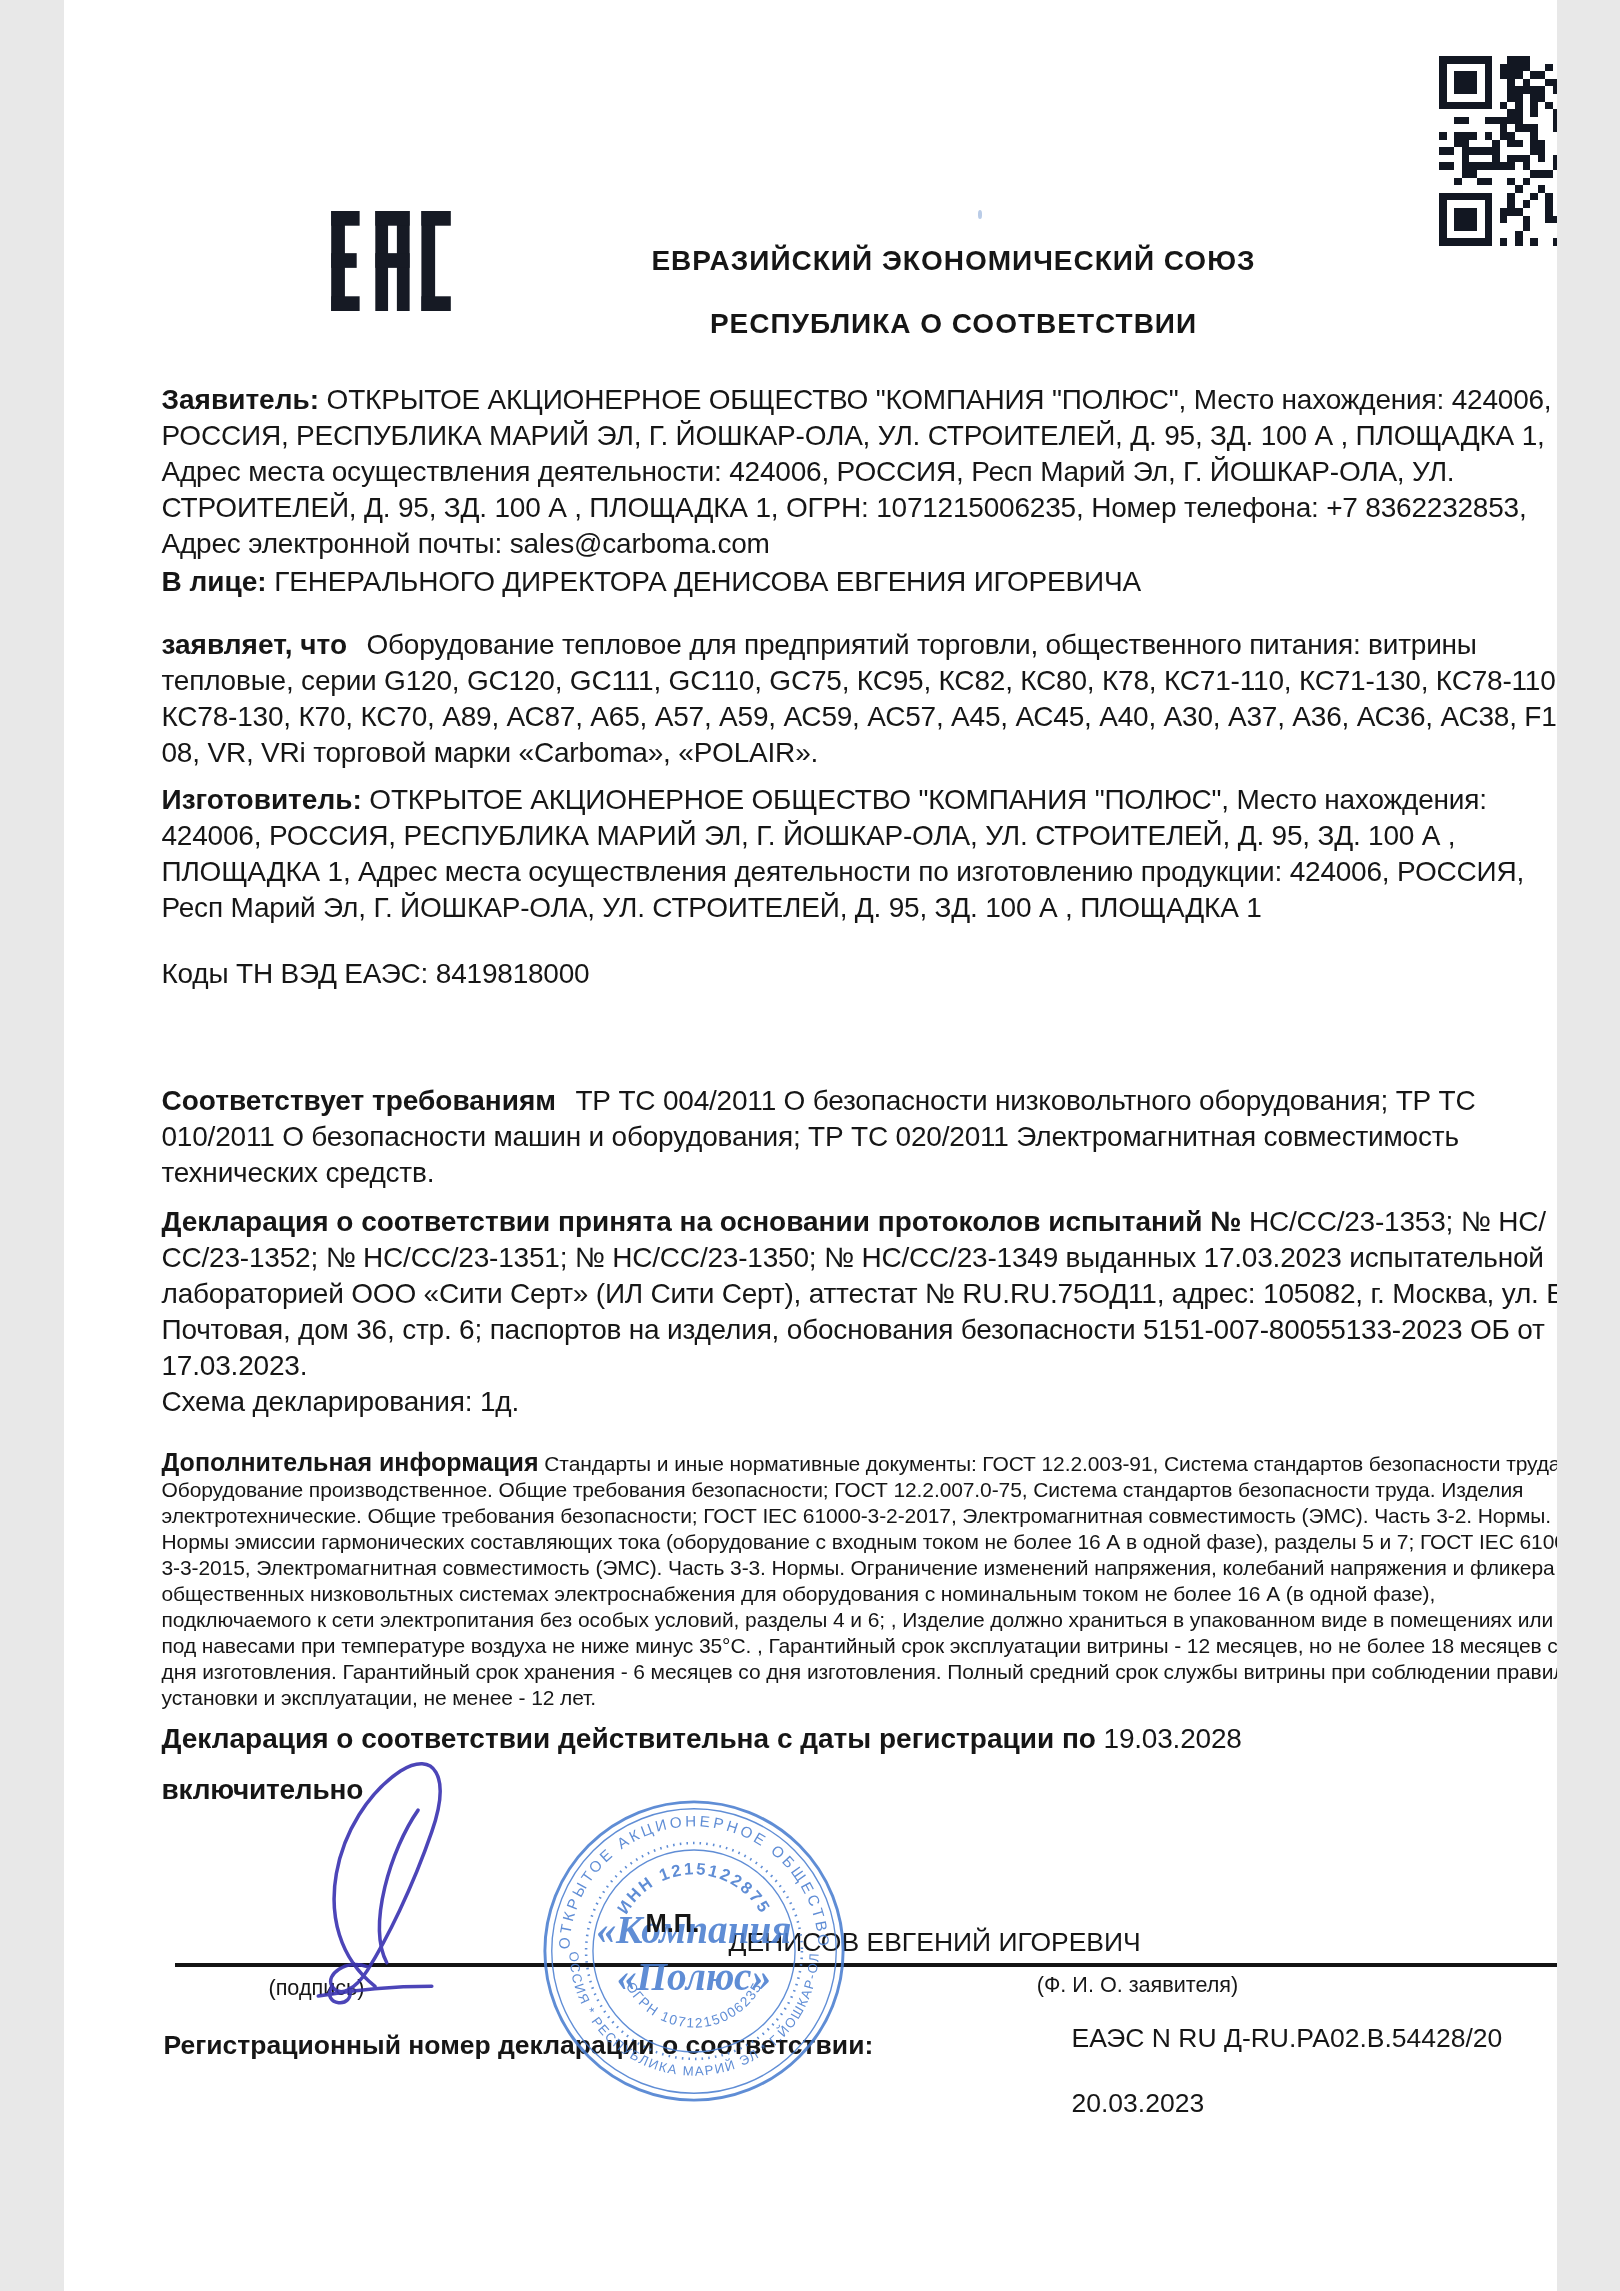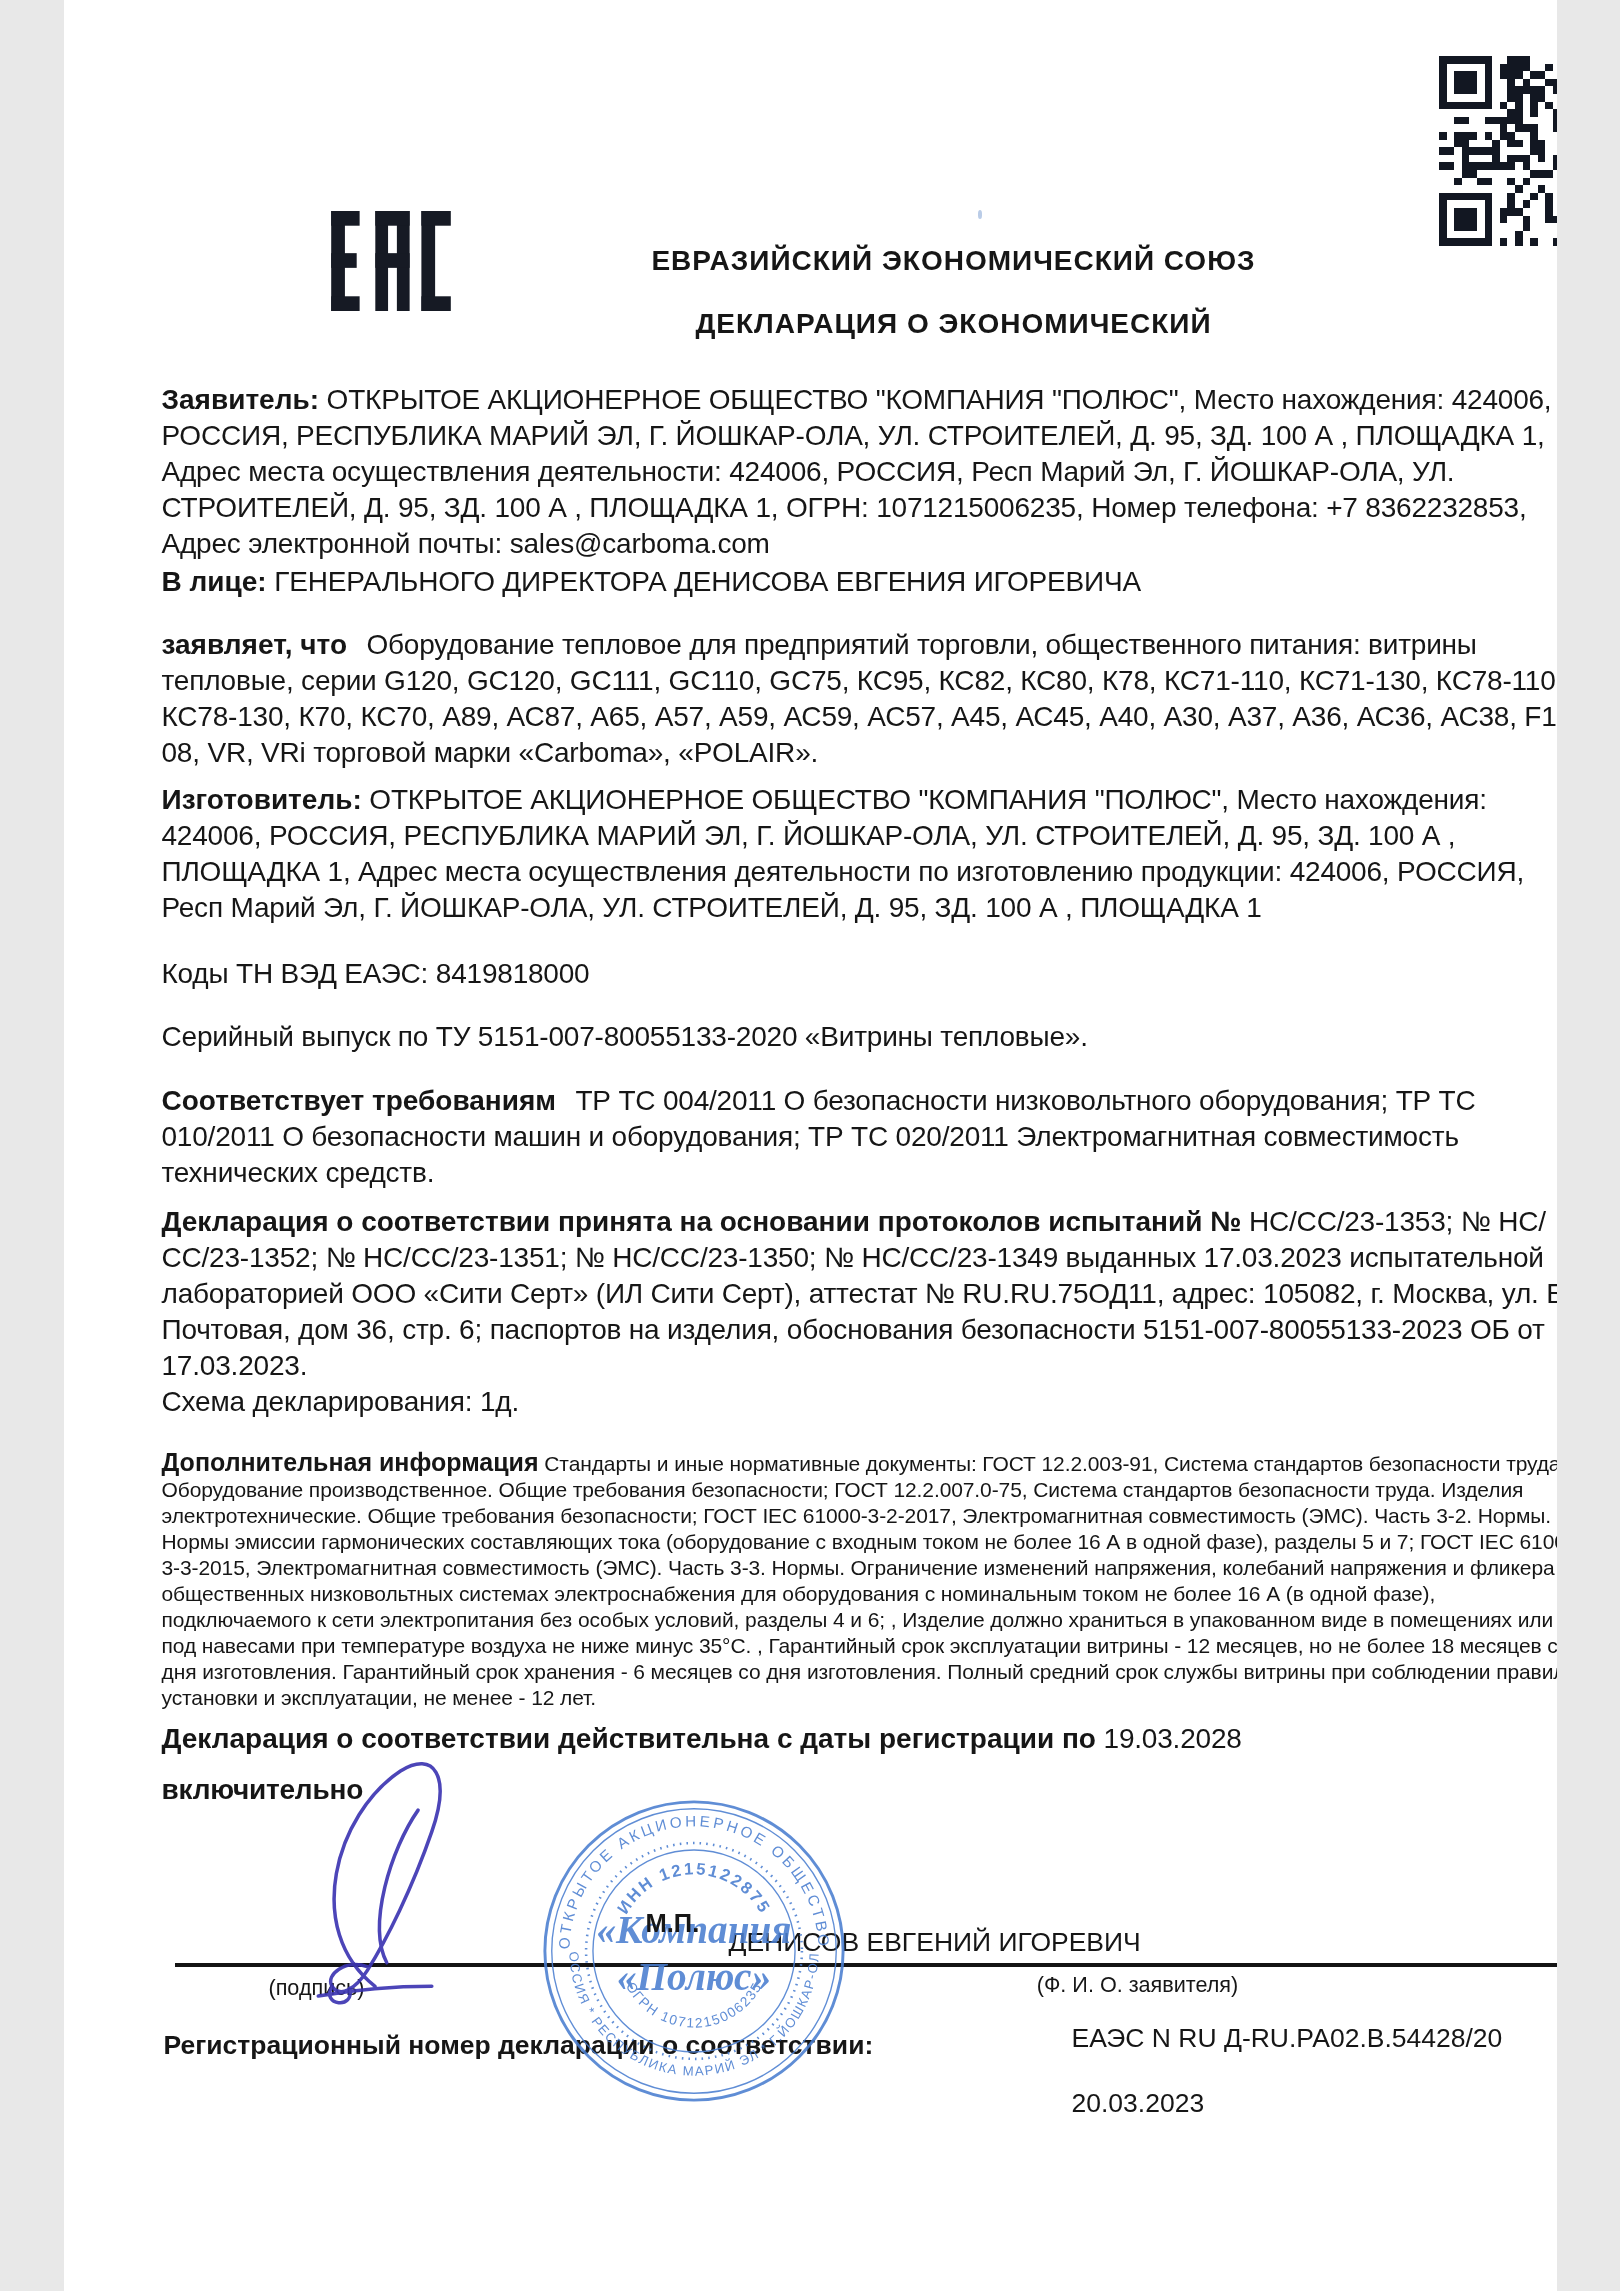--- a/index.html
+++ b/index.html
@@ -52,21 +52,21 @@
         <rect x="45" y="0" width="35" height="15"></rect>
         <rect x="45" y="43" width="35" height="15"></rect>
         <rect x="92" y="0" width="14" height="102"></rect>
         <rect x="92" y="0" width="30" height="15"></rect>
         <rect x="92" y="87" width="30" height="15"></rect>
       </g>
     </svg>
   </div>
 
   <div class="title-line" style="top:245px;">ЕВРАЗИЙСКИЙ ЭКОНОМИЧЕСКИЙ СОЮЗ</div>
-  <div class="title-line" style="top:308px;">ДЕКЛАРАЦИЯ О ЭКОНОМИЧЕСКИЙ</div>
+  <div class="title-line" style="top:308px;">РЕСПУБЛИКА О СООТВЕТСТВИИ</div>
 
   <div class="abs" style="left:1375px; top:56px;">
     <svg id="qr" width="190" height="190" viewBox="0 0 25 25" shape-rendering="crispEdges">
         <rect x="9" y="0" width="1" height="1" fill="#121722"></rect>
         <rect x="10" y="0" width="1" height="1" fill="#121722"></rect>
         <rect x="11" y="0" width="1" height="1" fill="#121722"></rect>
         <rect x="8" y="1" width="1" height="1" fill="#121722"></rect>
         <rect x="9" y="1" width="1" height="1" fill="#121722"></rect>
         <rect x="10" y="1" width="1" height="1" fill="#121722"></rect>
         <rect x="11" y="1" width="1" height="1" fill="#121722"></rect>
@@ -280,21 +280,20 @@
     <span>Оборудование тепловое для предприятий торговли, общественного питания: витрины тепловые, серии G120, GC120, GC111, GC110, GC75, КС95, КС82, КС80, К78, КС71-110, КС71-130, КС78-110, КС78-130, К70, КС70, А89, АС87, А65, А57, А59, АС59, АС57, А45, АС45, А40, А30, А37, А36, АС36, АС38, F16-08, VR, VRi торговой марки «Carboma», «POLAIR».</span>
   </div>
 
   <div class="para" style="top:782px;">
     <b>Изготовитель:</b>
     <span>ОТКРЫТОЕ АКЦИОНЕРНОЕ ОБЩЕСТВО "КОМПАНИЯ "ПОЛЮС", Место нахождения: 424006, РОССИЯ, РЕСПУБЛИКА МАРИЙ ЭЛ, Г. ЙОШКАР-ОЛА, УЛ. СТРОИТЕЛЕЙ, Д. 95, ЗД. 100 А , ПЛОЩАДКА 1, Адрес места осуществления деятельности по изготовлению продукции: 424006, РОССИЯ, Респ Марий Эл, Г. ЙОШКАР-ОЛА, УЛ. СТРОИТЕЛЕЙ, Д. 95, ЗД. 100 А , ПЛОЩАДКА 1</span>
   </div>
 
   <div class="para" style="top:956px;">Коды ТН ВЭД ЕАЭС: 8419818000</div>
 
-  <div class="para" style="top:1019px;">Серийный выпуск по ТУ 5151-007-80055133-2020 «Витрины тепловые».</div>
 
   <div class="para" style="top:1083px;">
     <b class="lbl-gap">Соответствует требованиям</b>
     <span>ТР ТС 004/2011 О безопасности низковольтного оборудования; ТР ТС 010/2011 О безопасности машин и оборудования; ТР ТС 020/2011 Электромагнитная совместимость технических средств.</span>
   </div>
 
   <div class="para" style="top:1204px;">
     <b>Декларация о соответствии принята на основании протоколов испытаний №</b>
     <span>НС/СС/23-1353; № НС/СС/23-1352; № НС/СС/23-1351; № НС/СС/23-1350; № НС/СС/23-1349 выданных 17.03.2023 испытательной лабораторией ООО «Сити Серт» (ИЛ Сити Серт), аттестат № RU.RU.75ОД11, адрес: 105082, г. Москва, ул. Б. Почтовая, дом 36, стр. 6; паспортов на изделия, обоснования безопасности 5151-007-80055133-2023 ОБ от 17.03.2023.</span>
   </div>

